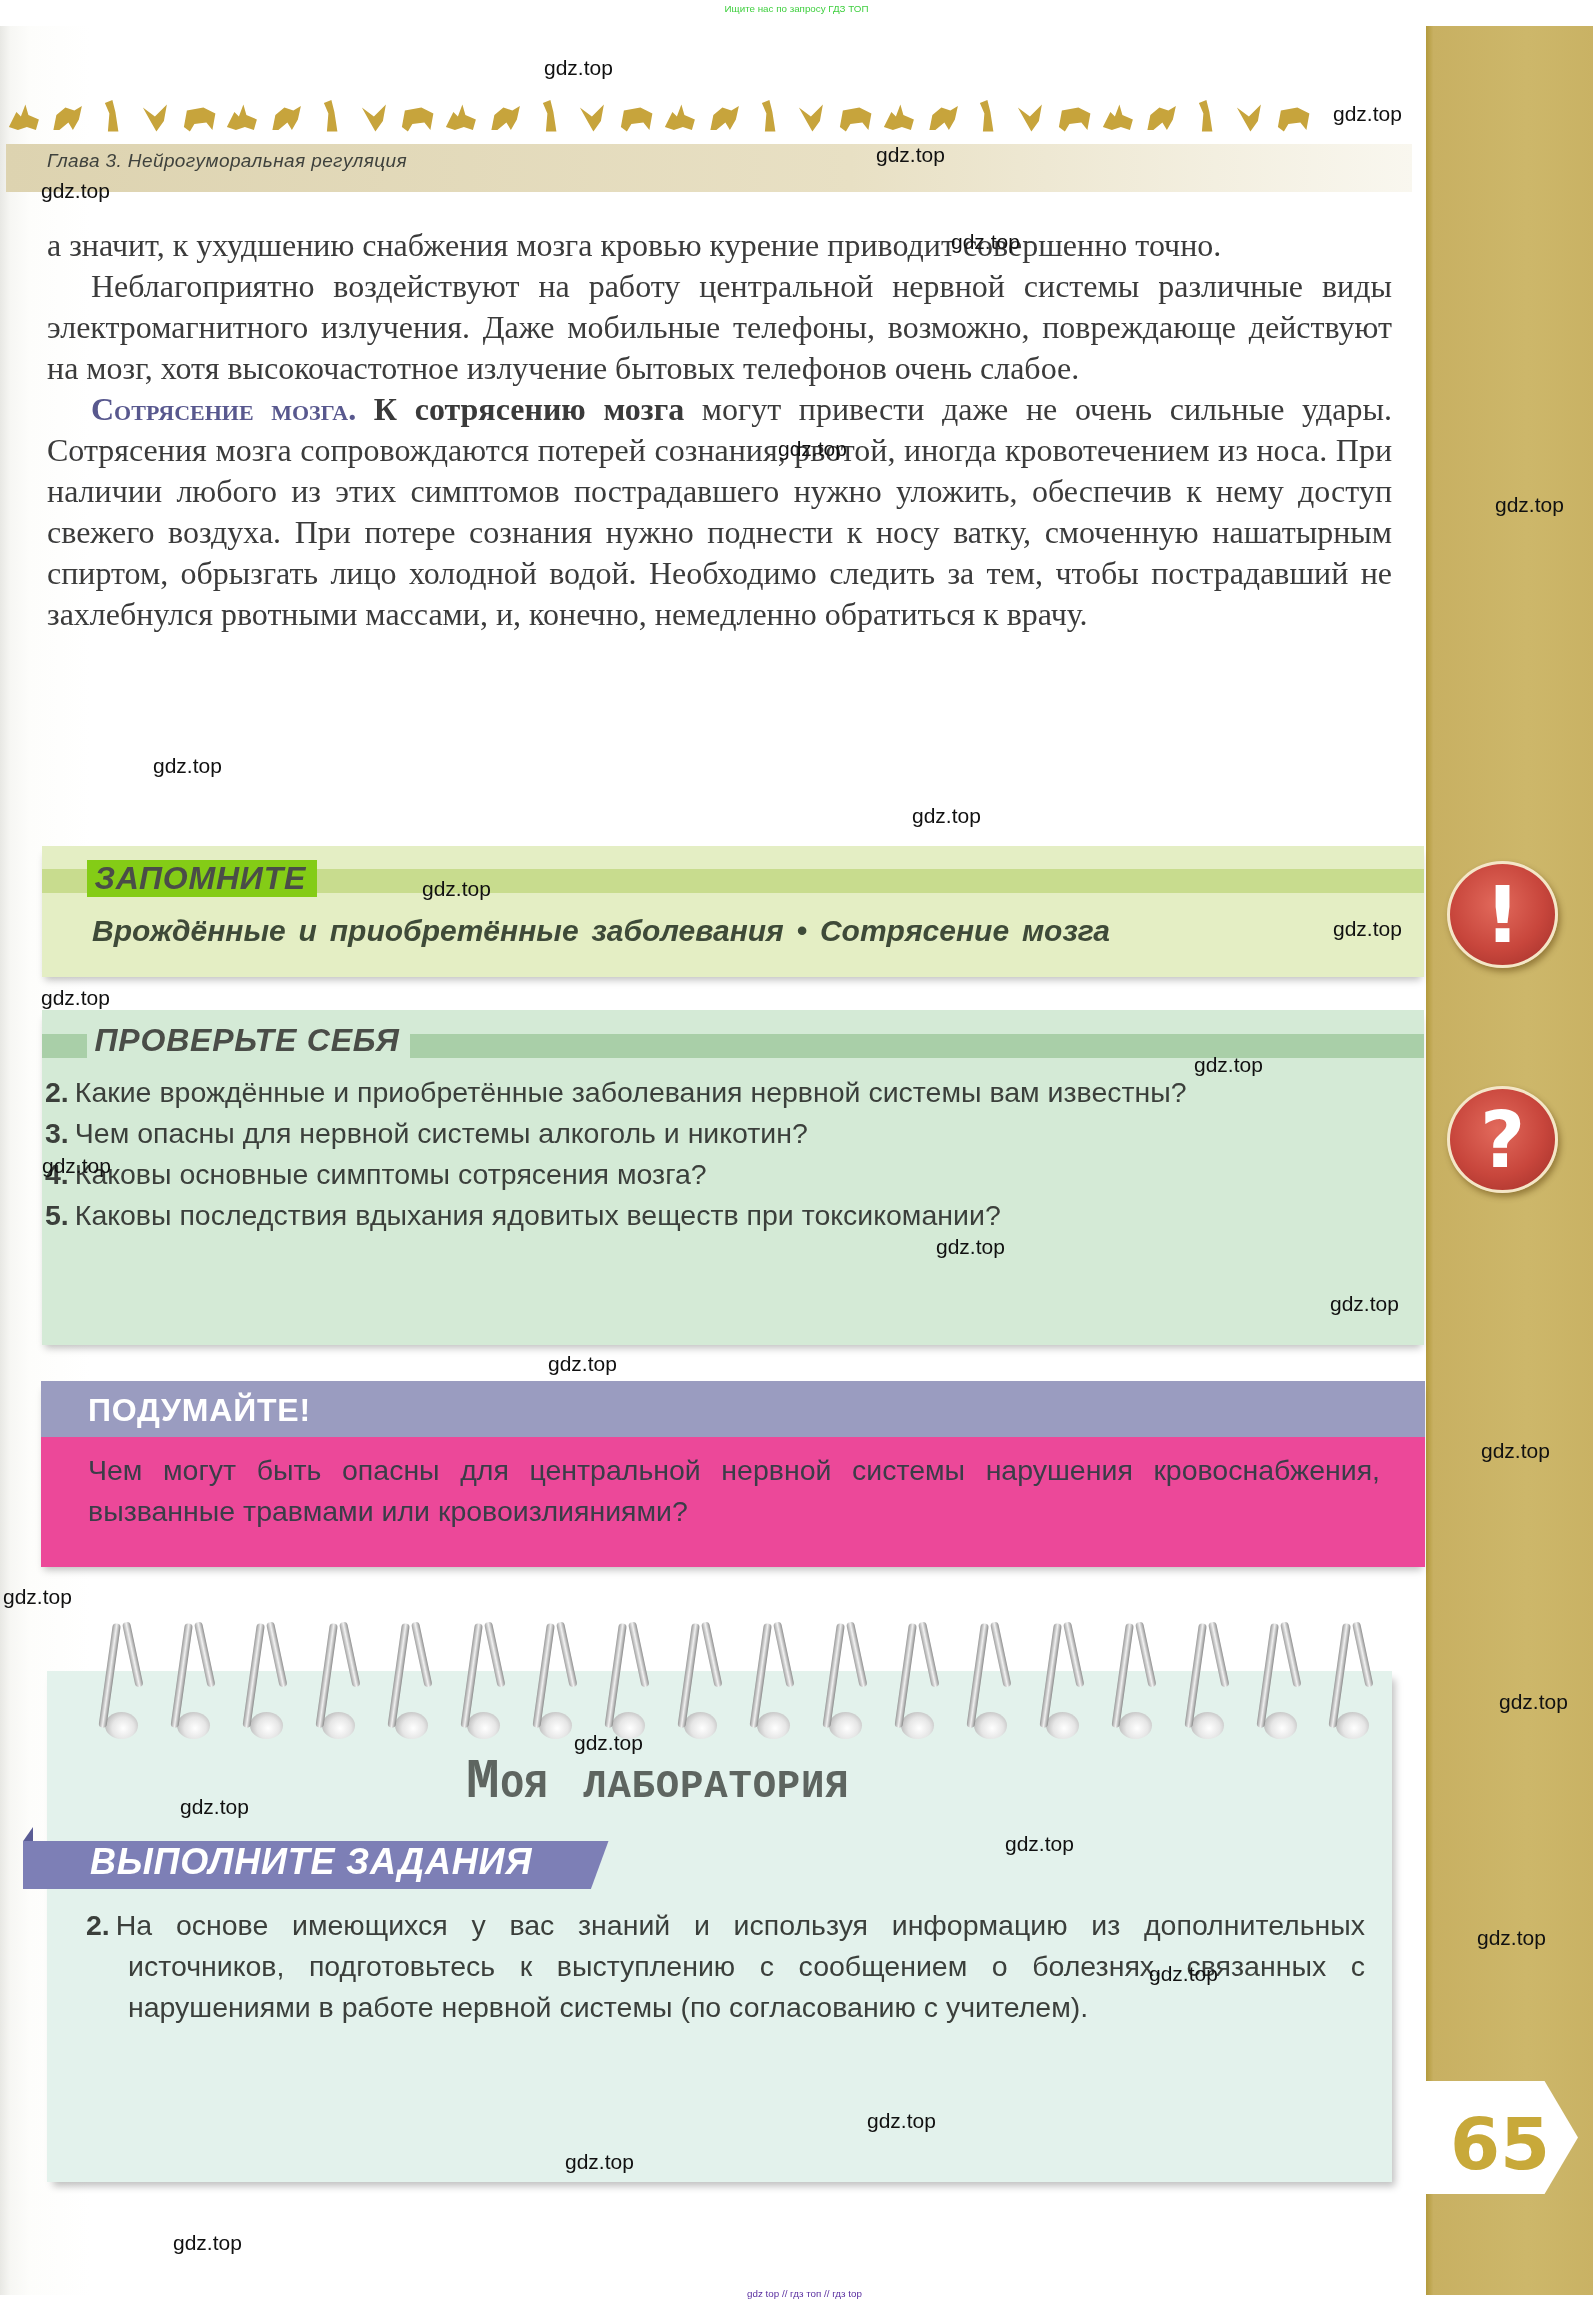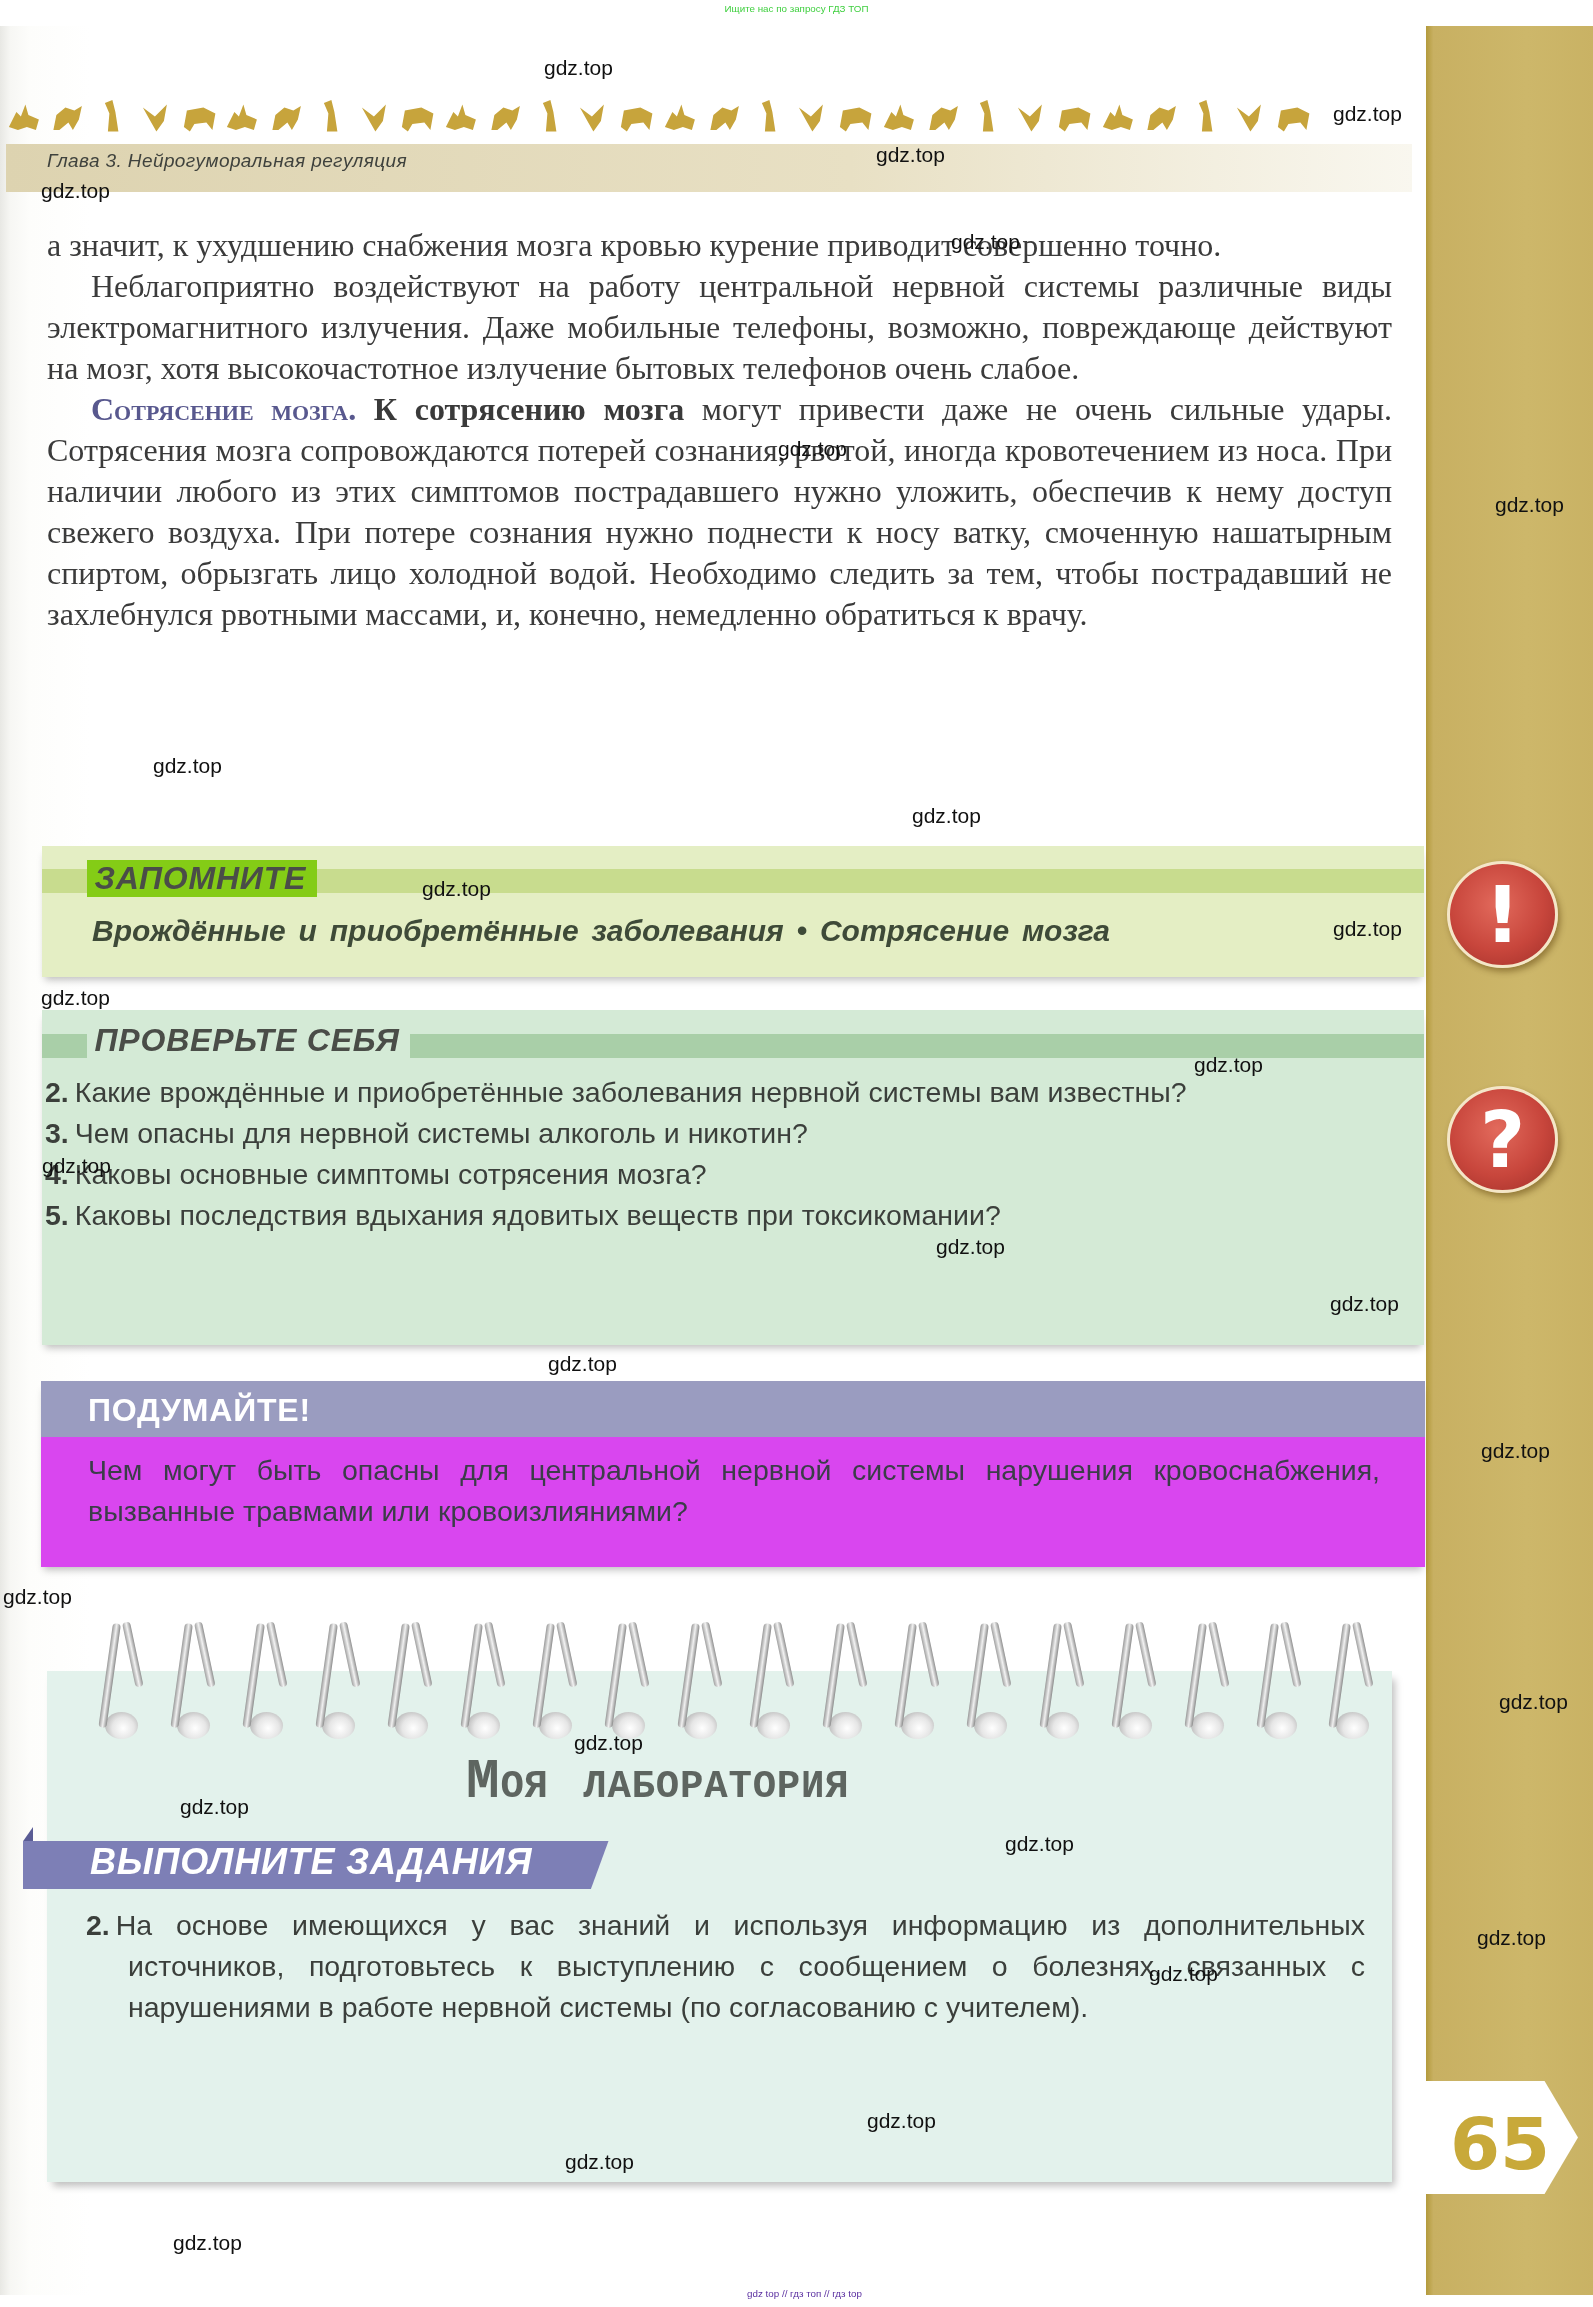--- a/index.html
+++ b/index.html
@@ -48,21 +48,21 @@
   
   .check { left: 42px; top: 1010px; width: 1382px; height: 335px; background: #d4ead6; box-shadow: 0 6px 7.5px -3px rgba(0,0,0,0.25); }
   .check .stripe { position: absolute; left: 0; top: 24px; width: 100%; height: 24px; background: #a9cfa8; }
   .check .title { position: absolute; left: 45px; top: 12px; padding: 0 10.5px 0 7.5px; background: #d4ead6; font-size: 32px; font-weight: bold; font-style: italic; color: #4a4d48; letter-spacing: 0.8px; }
   .check ol { position: absolute; left: 45px; top: 62px; width: 1292px; margin: 0; padding: 0; list-style: none; font-size: 28.5px; line-height: 41px; color: #3b3f3b; }
   .check li { padding-left: 0; text-align: justify; }
   .num { font-weight: bold; margin-right: 6px; }
   .hang { padding-left: 42px; text-indent: -42px; }
 
   
-  .think { left: 41px; top: 1381px; width: 1384px; height: 186px; background: #d946ef; box-shadow: 0 6px 7.5px -3px rgba(0,0,0,0.25); }
+  .think { left: 41px; top: 1381px; width: 1384px; height: 186px; background: #ec4899; box-shadow: 0 6px 7.5px -3px rgba(0,0,0,0.25); }
   .think .band { position: absolute; left: 0; top: 0; width: 100%; height: 56px; background: #9a9cc0; }
   .think .title { position: absolute; left: 47px; top: 10.5px; font-size: 32px; font-weight: bold; color: #ffffff; letter-spacing: 0.8px; }
   .think .text { position: absolute; left: 47px; top: 69px; width: 1292px; font-size: 28.5px; line-height: 41px; color: #3b3d48; text-align: justify; }
 
   
   .lab { left: 47px; top: 1671px; width: 1345px; height: 511px; background: #e3f2ec; box-shadow: 4.5px 6px 7.5px -1.5px rgba(0,0,0,0.25); }
   .spiral { left: 105px; top: 1623px; width: 1270px; height: 120px; display: flex; justify-content: space-between; }
   .ring { position: relative; width: 39px; height: 120px; }
   .ring .wire1 { position: absolute; left: 7.5px; top: 0; width: 7.5px; height: 105px; background: linear-gradient(90deg, #9a9a9a, #f0f0f0, #8c8c8c); transform: rotate(8deg); transform-origin: top left; border-radius: 3.8px; }
   .ring .wire2 { position: absolute; left: 16.5px; top: 0; width: 7.5px; height: 66px; background: linear-gradient(90deg, #a0a0a0, #f2f2f2, #909090); transform: rotate(-12deg); transform-origin: top left; border-radius: 3.8px; }

